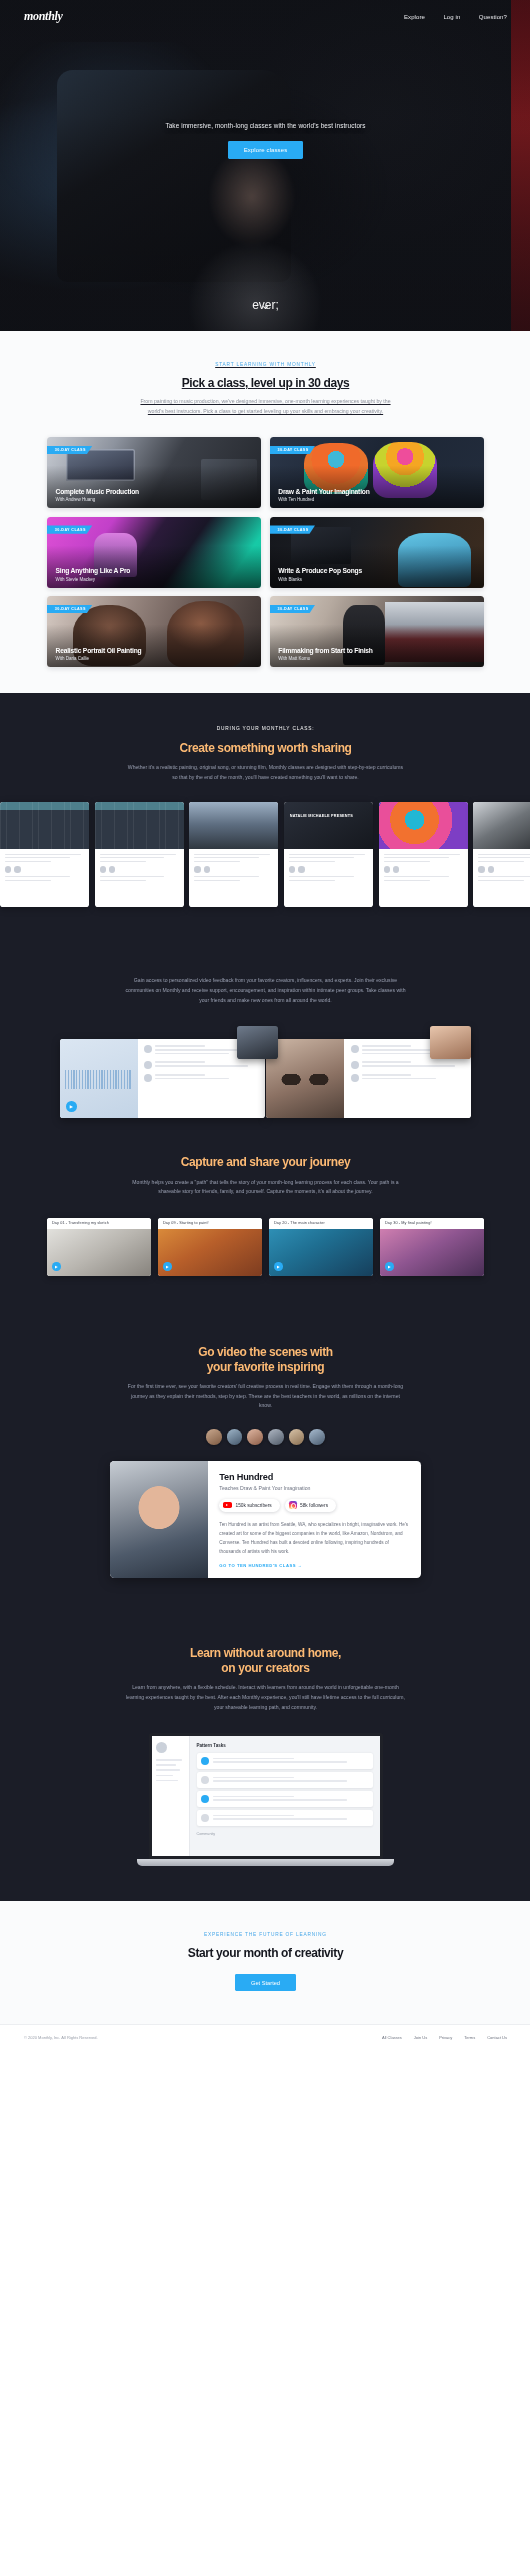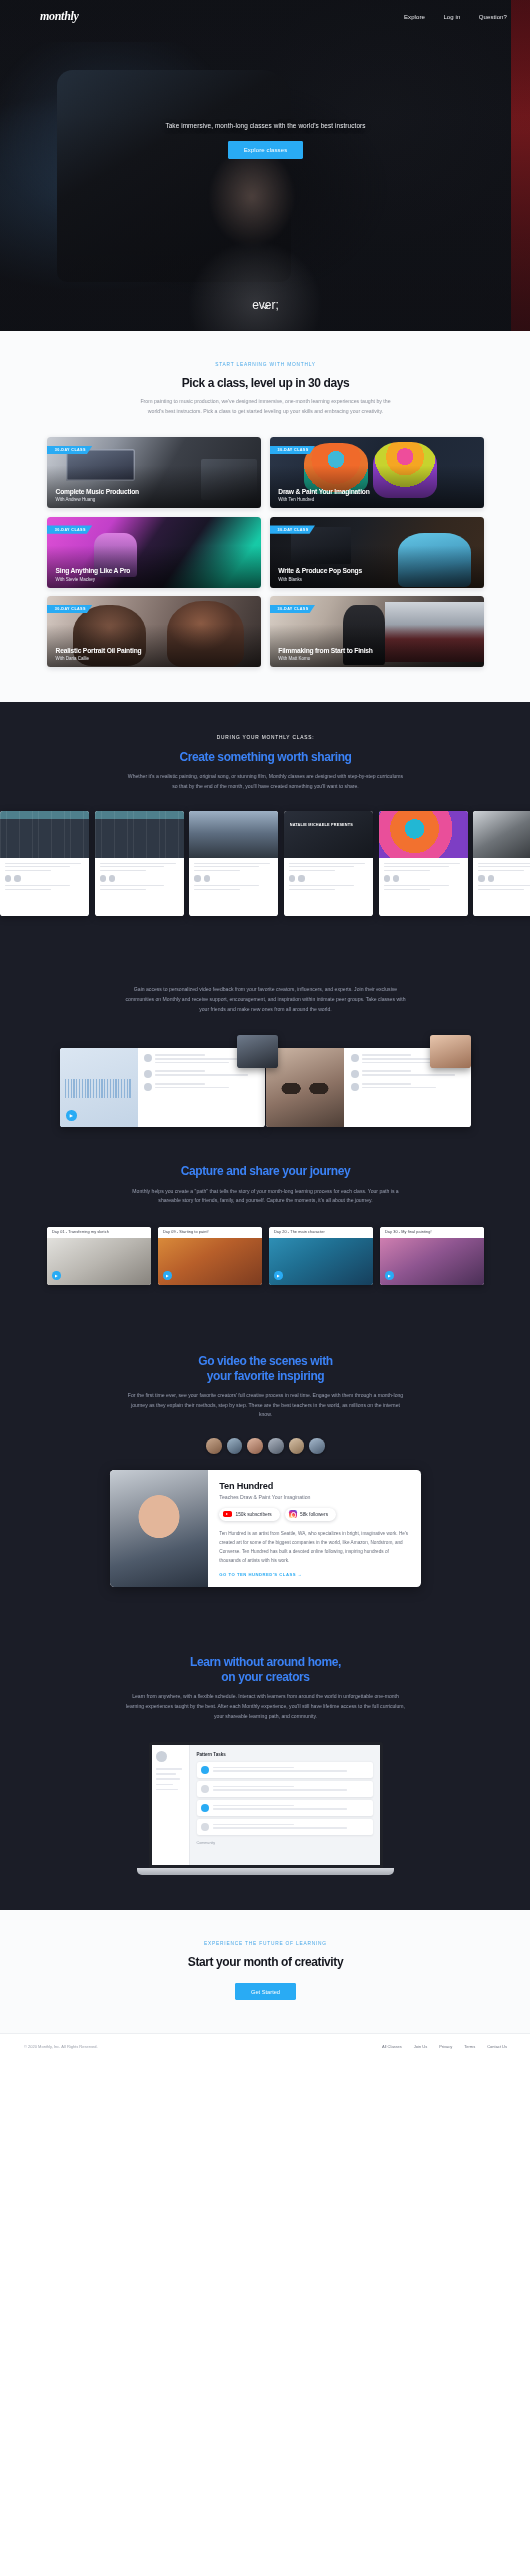--- a/index.html
+++ b/index.html
@@ -42,21 +42,21 @@
     filter:blur(1.4px);
   }
   .hero-redbar {
     position:absolute; right:0; top:0; width:20px; height:100%;
     background:linear-gradient(180deg,#7a1017 0%,#8e1b1f 40%,#5d0d12 100%);
     opacity:.92;
   }
   .hero-scrim { position:absolute; inset:0; background:linear-gradient(180deg,rgba(12,13,17,.42) 0%,rgba(12,13,17,.18) 35%,rgba(12,13,17,.55) 100%); }
 
   .topnav {
-    position:absolute; top:0; left:16px; right:0; height:33px; z-index:9;
+    position:absolute; top:0; left:0; right:0; height:33px; z-index:9;
     display:flex; align-items:center; justify-content:space-between;
     padding:0 24px;
   }
   .brand {
     color:#fff; font-size:12px; font-weight:700; font-style:italic;
     letter-spacing:-0.3px; font-family:"Liberation Serif", serif;
   }
   .navlinks { display:flex; gap:18.4px; }
   .navlinks a {
     color:#e9eaee; font-size:6px; text-decoration:none; letter-spacing:0.1px;
@@ -80,21 +80,21 @@
     font-size:6px; font-family:inherit;
     padding:5.7px 15.6px; border-radius:1.4px; cursor:pointer;
     letter-spacing:0.1px;
   }
   .chevron {
     position:absolute; left:50%; transform:translateX(-50%); bottom:20px; z-index:8;
     color:#fff; font-size:12px; line-height:1; opacity:.95;
   }
 
   
-  .classes { background:#fafbfc; padding:31px 0 35px; }
+  .classes { background:#fafbfc; padding:31px 0 26px;text-decoration:underline; }
   .eyebrow {
     text-align:center; color:#4aa8e8; font-size:4.8px;
     letter-spacing:0.8px; text-transform:uppercase;
   }
   .sec-h2 {
     text-align:center; font-size:12px; font-weight:700; letter-spacing:-0.4px;
     margin-top:9.2px; color:#15171f;
   }
   .sec-p {
     text-align:center; color:#8b8f9a; font-size:5.2px; line-height:1.85;
@@ -153,21 +153,21 @@
     background:radial-gradient(ellipse 62% 60% at 44% 34%,#8a5a43 0%,#54362a 70%);border-radius:46% 46% 20% 20%;}
   .img-film{background:linear-gradient(115deg,#d8cfc6 0%,#b6aaa0 26%,#7a6f69 52%,#463f3d 78%,#2a2625 100%);}
   .img-film:after{content:'';position:absolute;right:0;top:8%;width:46%;height:84%;
     background:linear-gradient(180deg,#cfd4da 0%,#9aa1ab 38%,#6b2b2f 62%,#4a1f22 100%);}
   .img-film:before{content:'';position:absolute;left:34%;top:12%;width:20%;height:84%;
     background:linear-gradient(180deg,#2a2b30,#141518);border-radius:30% 30% 6% 6%;}
 
   
   .dark { background:#1b1d27; }
   .dark-h2 {
-    text-align:center; color:#3b82f6; font-size:12px; font-weight:700;
+    text-align:center; color:#fdba74; font-size:12px; font-weight:700;
     letter-spacing:-0.4px; line-height:1.22;
   }
   .dark-eyebrow {
     text-align:center; color:#fff; font-size:4.8px;
     letter-spacing:0.8px; text-transform:uppercase;
   }
   .dark-p {
     text-align:center; color:#9aa0b2; font-size:5.1px; line-height:1.9;
     max-width:280px; margin:7.8px auto 0;
   }

